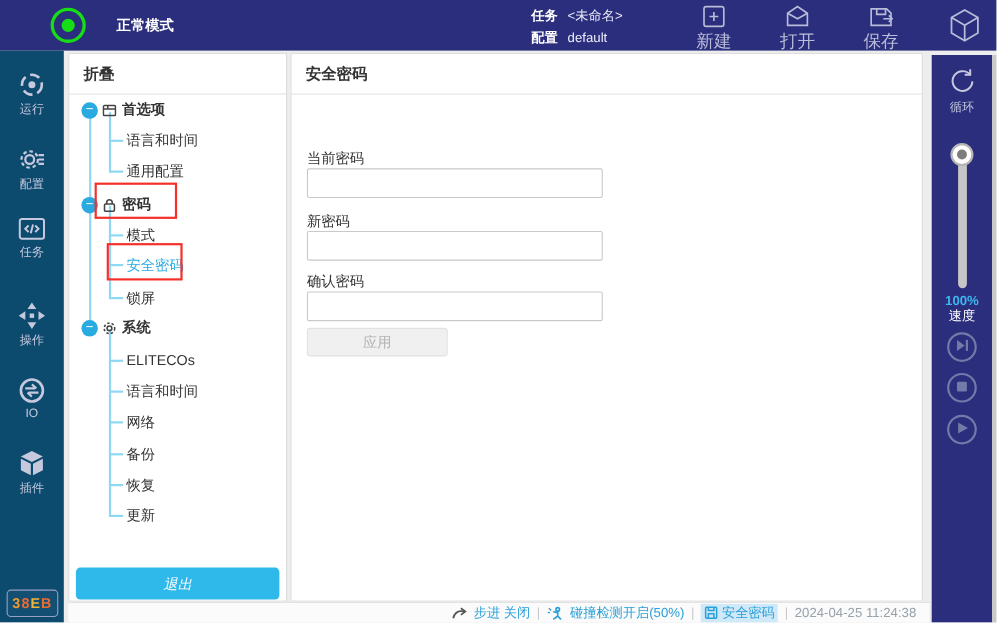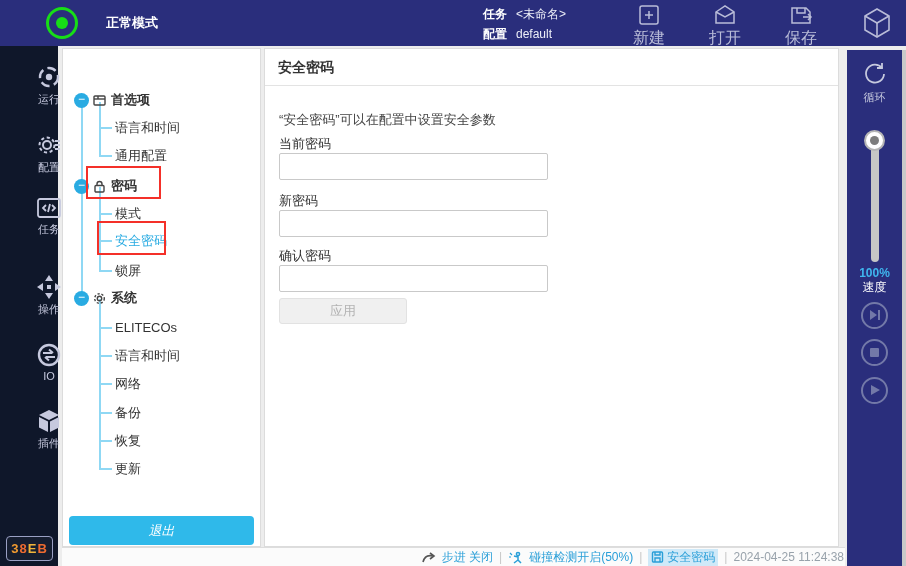--- a/index.html
+++ b/index.html
@@ -22,21 +22,21 @@
   .task-info { position:absolute; left:483px; top:4px; color:#fff; font-size:12px; }
   .task-info .row { height:20px; line-height:20px; white-space:nowrap; }
   .task-info .lbl { font-weight:bold; margin-right:9px; }
   .task-info .val { color:#eceef8; }
   .tb-action { position:absolute; top:4px; width:46px; text-align:center; color:#b9bcd8; cursor:pointer; }
   .tb-action svg { display:block; margin:0 auto; }
   .tb-action .alabel { font-size:16px; margin-top:2px; display:block; }
   .tb-logo { position:absolute; right:12px; top:6px; width:34px; height:34px; color:#b9bcd8; }
 
   
-  .left-rail { position:absolute; left:0; top:46px; width:58px; height:520px; background:#0f172a;padding-left:20px; }
+  .left-rail { position:absolute; left:0; top:46px; width:58px; height:520px; background:#0c4a6e; }
   .rail-item { position:absolute; width:58px; text-align:center; color:#c6c9de; font-size:11px; cursor:pointer; }
   .rail-item svg { display:block; margin:0 auto 2px auto; }
   .serial-badge { position:absolute; left:6px; bottom:5px; width:47px; height:25px;
     border:1px solid #9aa0c4; border-radius:4px; text-align:center; line-height:23px;
     font-size:13px; font-weight:bold; letter-spacing:1px; background:rgba(255,255,255,0.03); }
 
   
   .panel { position:absolute; background:#fff; border:1px solid #dcdcdc; }
   .tree-panel { left:62px; top:48px; width:199px; height:499px; }
   .main-panel { left:264px; top:48px; width:575px; height:499px; }
@@ -79,21 +79,21 @@
     background:#7d7d7d; border-radius:50%; }
   .speed { position:absolute; left:0; top:216px; width:55px; text-align:center; line-height:14px; }
   .speed .pct { color:#3fb6ee; font-weight:bold; font-size:12px; }
   .speed .spd { color:#ffffff; font-size:12px; }
   .tr-btn { position:absolute; left:14px; width:27px; height:27px; border:2px solid #7379a8;
     border-radius:50%; color:#7379a8; display:flex; align-items:center; justify-content:center; cursor:pointer; }
 
   
   .status-bar { position:absolute; left:62px; top:547px; width:783px; height:19px;
     background:#fbfbfb; border-top:1px solid #ddd; display:flex; align-items:center;
-    justify-content:flex-end; font-size:12px; gap:6px; padding-right:1px;text-align:center; }
+    justify-content:flex-end; font-size:12px; gap:6px; padding-right:12px;text-align:center; }
   .sb-link { color:#2a9fd8; white-space:nowrap; cursor:pointer; }
   .sb-sep { color:#c8c8c8; }
   .sb-time { color:#98a2ab; white-space:nowrap; }
   .sb-fm { background:#cfe9f8; padding:0 3px; display:flex; align-items:center; gap:3px; }
   .sb-icon { display:inline-flex; vertical-align:middle; }
 
   
   .ann { position:absolute; border:2px solid #f43029; z-index:50; pointer-events:none; }
   .ann1 { left:86px; top:166px; width:75px; height:33px; }
   .ann2 { left:97px; top:221px; width:69px; height:34px; }
@@ -218,20 +218,21 @@
         <path d="M23 9 L14 13.5 V24 L23 19.5 Z"></path>
       </svg>
     </span>
     <span>插件</span>
   </div>
 
   <div class="serial-badge"><span style="color: rgb(240, 154, 48);">3</span><span style="color: rgb(238, 107, 48);">8</span><span style="color: rgb(240, 180, 58);">E</span><span style="color: rgb(238, 107, 48);">B</span></div>
 </div>
 
 <div class="panel tree-panel">
+  <div class="panel-header">折叠</div>
 
   <div class="tline" style="left:18px; top:52px; width:2px; height:197px;"></div>
   <div class="tline" style="left:36px; top:53px; width:2px; height:55px;"></div>
   <div class="tline" style="left:36px; top:138px; width:2px; height:85px;"></div>
   <div class="tline" style="left:36px; top:250px; width:2px; height:171px;"></div>
 
   <div class="tline" style="left:37px; top:78px;  width:12px; height:2px;"></div>
   <div class="tline" style="left:37px; top:106px; width:12px; height:2px;"></div>
   <div class="tline" style="left:37px; top:164px; width:12px; height:2px;"></div>
   <div class="tline" style="left:37px; top:191px; width:12px; height:2px;"></div>
@@ -286,21 +287,20 @@
   <div class="tchild" style="top:327px;">网络</div>
   <div class="tchild" style="top:356px;">备份</div>
   <div class="tchild" style="top:384px;">恢复</div>
   <div class="tchild" style="top:412px;">更新</div>
 
   <button class="exit-btn">退出</button>
 </div>
 
 <div class="panel main-panel">
   <div class="panel-header">安全密码</div>
-  <div class="desc">“安全密码”可以在配置中设置安全参数</div>
 
   <div class="fld-label" style="top:86px;">当前密码</div>
   <input class="fld-input" style="top: 104px;" type="text" value="">
 
   <div class="fld-label" style="top:143px;">新密码</div>
   <input class="fld-input" style="top: 161px;" type="text" value="">
 
   <div class="fld-label" style="top:198px;">确认密码</div>
   <input class="fld-input" style="top: 216px;" type="text" value="">
 

